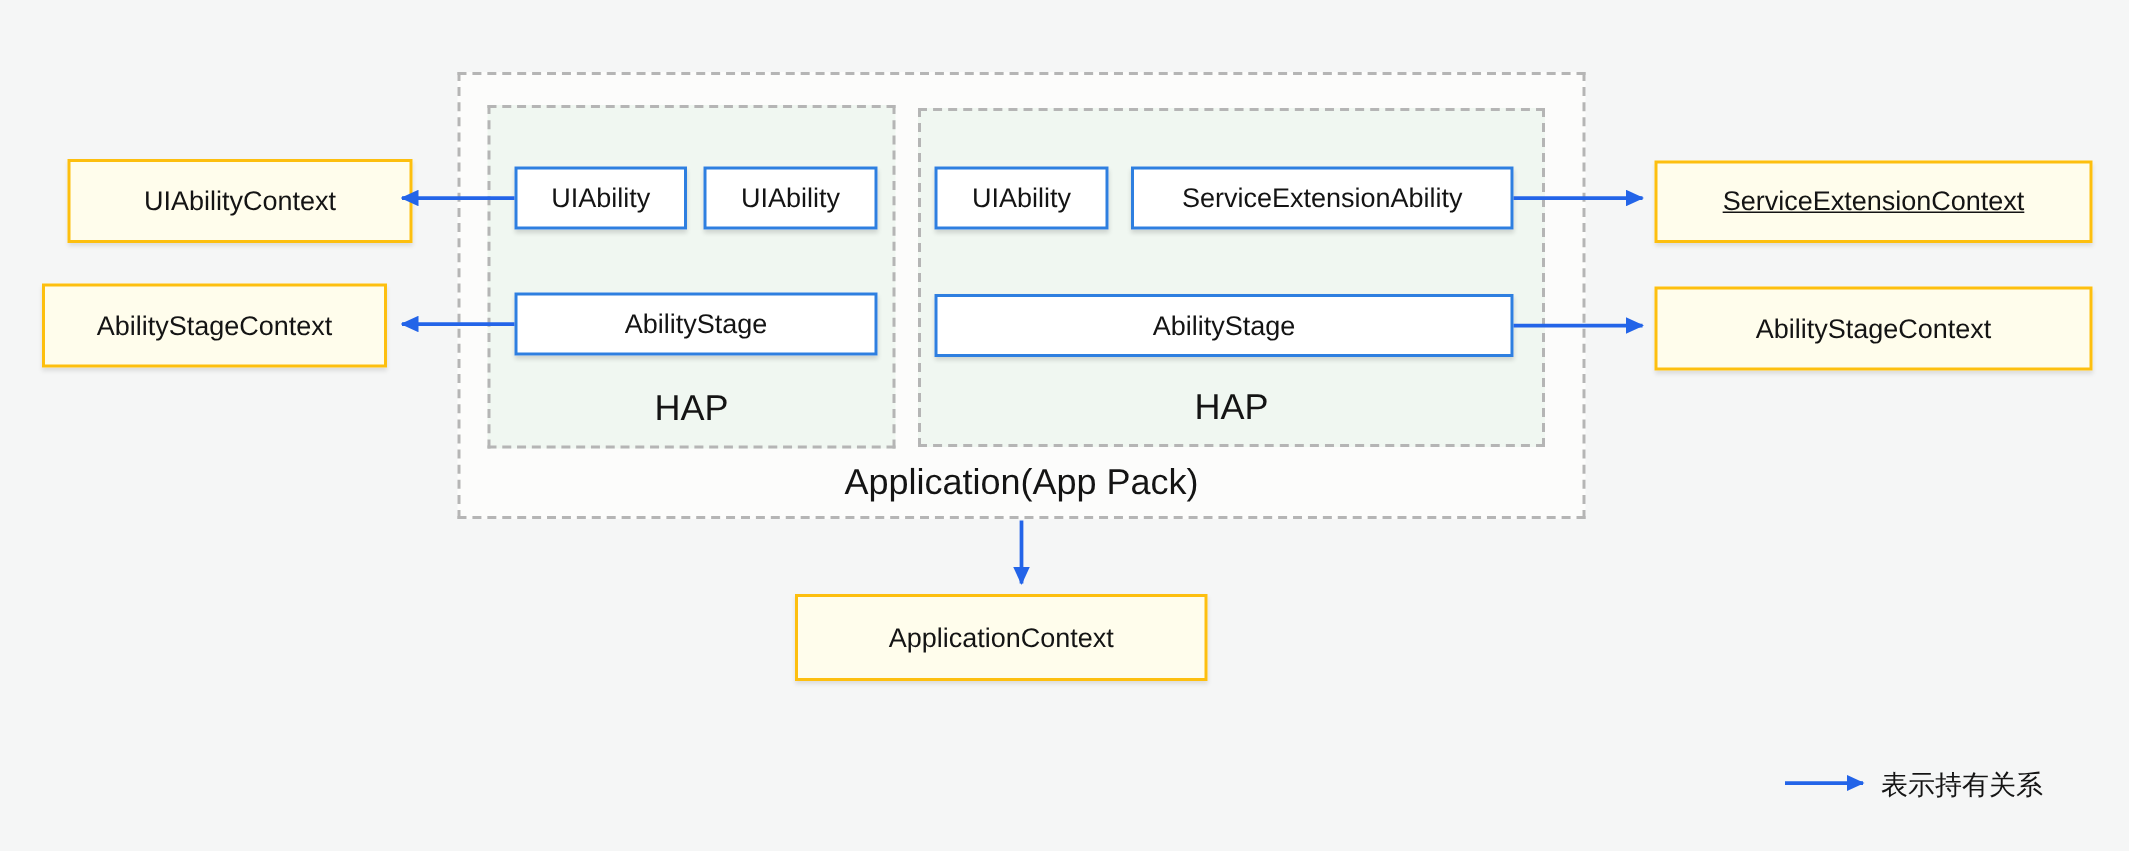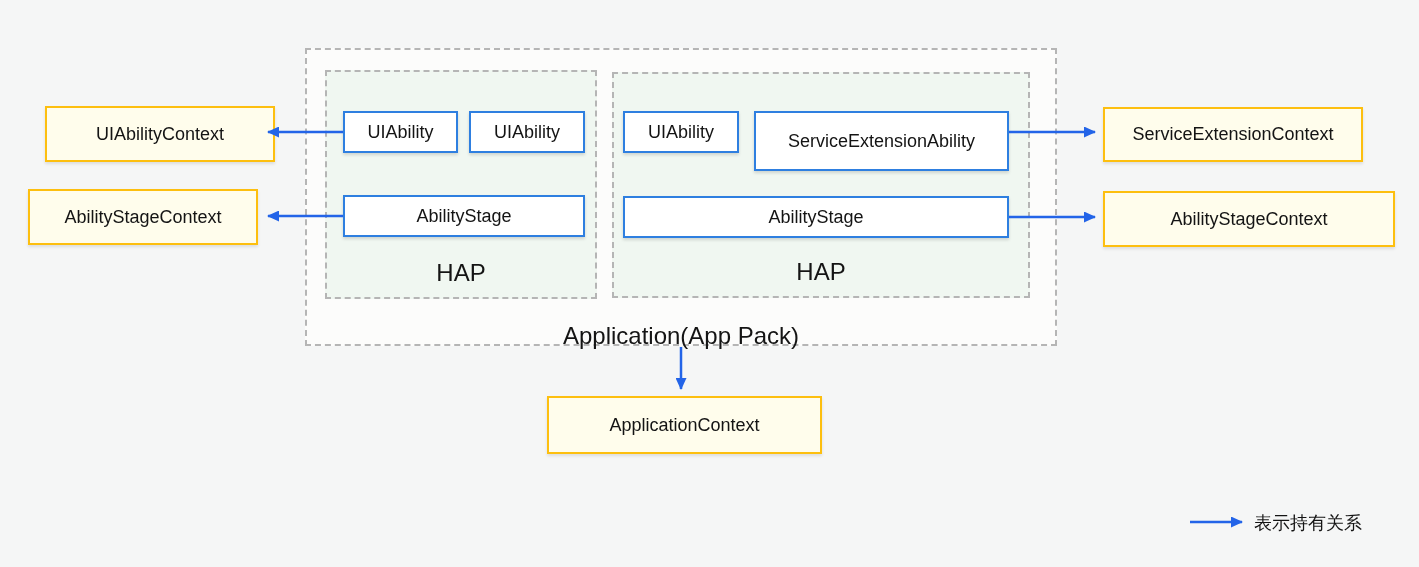--- a/index.html
+++ b/index.html
@@ -63,21 +63,21 @@
     font-size:18px;
     white-space:nowrap;
   }
 </style>
 </head>
 <body>
 
 <div class="canvas">
 
   <div class="abs app-box" style="left:305px;top:48px;width:752px;height:298px;">
-    <div class="box-label" style="top:272px;">Application(App Pack)</div>
+    <div class="box-label" style="top:258px;">Application(App Pack)</div>
   </div>
 
   <div class="abs hap-box" style="left:325px;top:70px;width:272px;height:229px;">
     <div class="box-label" style="bottom:10px;">HAP</div>
   </div>
   <div class="abs ability" style="left:343px;top:111px;width:115px;height:42px;">
     <span>UIAbility</span>
   </div>
   <div class="abs ability" style="left:469px;top:111px;width:116px;height:42px;">
     <span>UIAbility</span>
@@ -85,42 +85,42 @@
   <div class="abs ability" style="left:343px;top:195px;width:242px;height:42px;">
     <span>AbilityStage</span>
   </div>
 
   <div class="abs hap-box" style="left:612px;top:72px;width:418px;height:226px;">
     <div class="box-label" style="bottom:10px;">HAP</div>
   </div>
   <div class="abs ability" style="left:623px;top:111px;width:116px;height:42px;">
     <span>UIAbility</span>
   </div>
-  <div class="abs ability" style="left:754px;top:111px;width:255px;height:60px;">
+  <div class="abs ability" style="left:754px;top:111px;width:255px;height:42px;">
     <span>ServiceExtensionAbility</span>
   </div>
   <div class="abs ability" style="left:623px;top:196px;width:386px;height:42px;">
     <span>AbilityStage</span>
   </div>
 
   <div class="abs context" style="left:28px;top:106px;width:230px;height:56px;margin-left:17px;">
     <span>UIAbilityContext</span>
   </div>
   <div class="abs context" style="left:28px;top:189px;width:230px;height:56px;">
     <span>AbilityStageContext</span>
   </div>
 
-  <div class="abs context" style="left:1103px;top:107px;width:260px;height:55px;">
+  <div class="abs context" style="left:1103px;top:107px;width:292px;height:55px;text-decoration:underline;">
     <span>ServiceExtensionContext</span>
   </div>
   <div class="abs context" style="left:1103px;top:191px;width:292px;height:56px;">
     <span>AbilityStageContext</span>
   </div>
 
-  <div class="abs context" style="left:547px;top:396px;width:275px;height:58px;">
+  <div class="abs context" style="left:530px;top:396px;width:275px;height:58px;">
     <span>ApplicationContext</span>
   </div>
 
   <svg class="arrows" width="1419" height="567" viewBox="0 0 1419 567">
     <defs>
       <marker id="ah" viewBox="0 0 12 11" refX="11" refY="5.5" markerWidth="12" markerHeight="11" markerUnits="userSpaceOnUse" orient="auto">
         <path d="M0,0 L12,5.5 L0,11 Z" style="fill:var(--arrow);"></path>
       </marker>
     </defs>
     <line x1="343" y1="132" x2="268" y2="132" marker-end="url(#ah)"></line>

